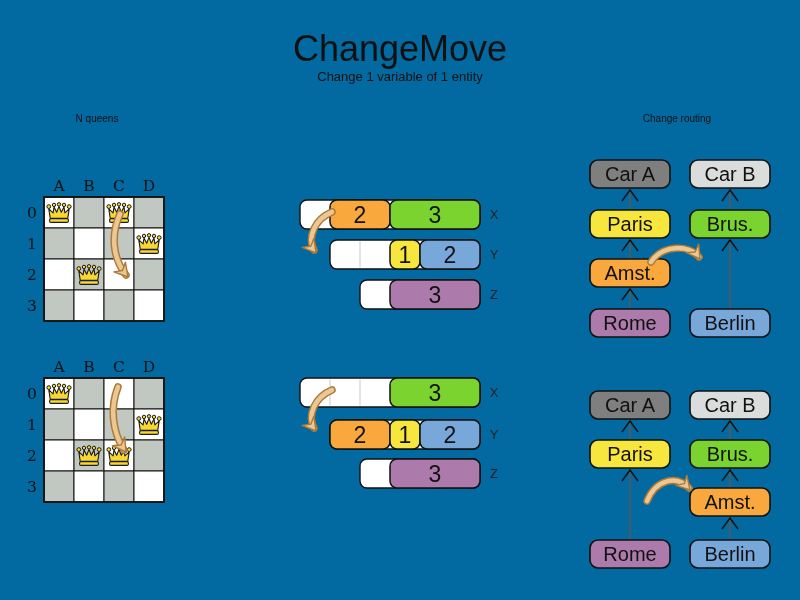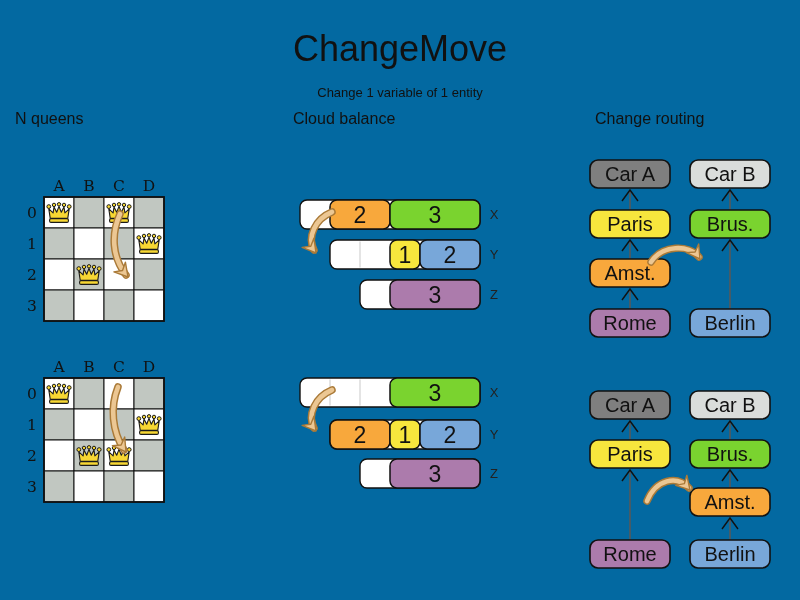--- a/index.html
+++ b/index.html
@@ -1,40 +1,39 @@
 <!DOCTYPE html>
 <html><head>
 <meta charset="utf-8">
 <style>
   html,body{margin:0;padding:0;background:#fff;}
   #canvas{position:relative;width:800px;height:600px;background:#0369a1;
           font-family:"Liberation Sans",sans-serif;overflow:hidden;}
   .title{position:absolute;left:0;top:28px;width:800px;text-align:center;
          font-size:36px;color:#111;}
-  .subtitle{position:absolute;left:0;top:85px;width:800px;text-align:center;
+  .subtitle{position:absolute;left:0;top:69px;width:800px;text-align:center;
             font-size:13px;color:#111;}
-  .section-header{position:absolute;font-size:16px;color:#111;line-height:18px;}
+  .section-header{position:absolute;font-size:10px;color:#111;text-align:center;line-height:18px;}
   #hdr-nqueens{left:15px;top:110px;width:164px;}
   #hdr-cloud{left:293px;top:110px;width:164px;}
   #hdr-vehicle{left:595px;top:110px;width:164px;}
   #diagram{position:absolute;left:0;top:0;}
   text{font-family:"Liberation Sans",sans-serif;}
   .board-lbl{font-family:"DejaVu Serif",serif;font-size:15.5px;fill:#111;}
   .blk{font-size:23px;fill:#111;}
   .cmp{font-size:13px;fill:#222;}
   .vr{font-size:20px;fill:#111;}
 </style>
 </head>
 <body>
 
 <div id="canvas">
   <div class="title">ChangeMove</div>
   <div class="subtitle">Change 1 variable of 1 entity</div>
   <div class="section-header" id="hdr-nqueens">N queens</div>
-  <div class="section-header" id="hdr-cloud">Cloud balance</div>
   <div class="section-header" id="hdr-vehicle">
     <div>Change routing</div>
   </div>
   <svg id="diagram" width="800" height="600" viewBox="0 0 800 600">
       <g>
         <text x="59" y="191" text-anchor="middle" class="board-lbl">A</text>
         <text x="89" y="191" text-anchor="middle" class="board-lbl">B</text>
         <text x="119" y="191" text-anchor="middle" class="board-lbl">C</text>
         <text x="149" y="191" text-anchor="middle" class="board-lbl">D</text>
         <text x="32" y="218" text-anchor="middle" class="board-lbl">0</text>

